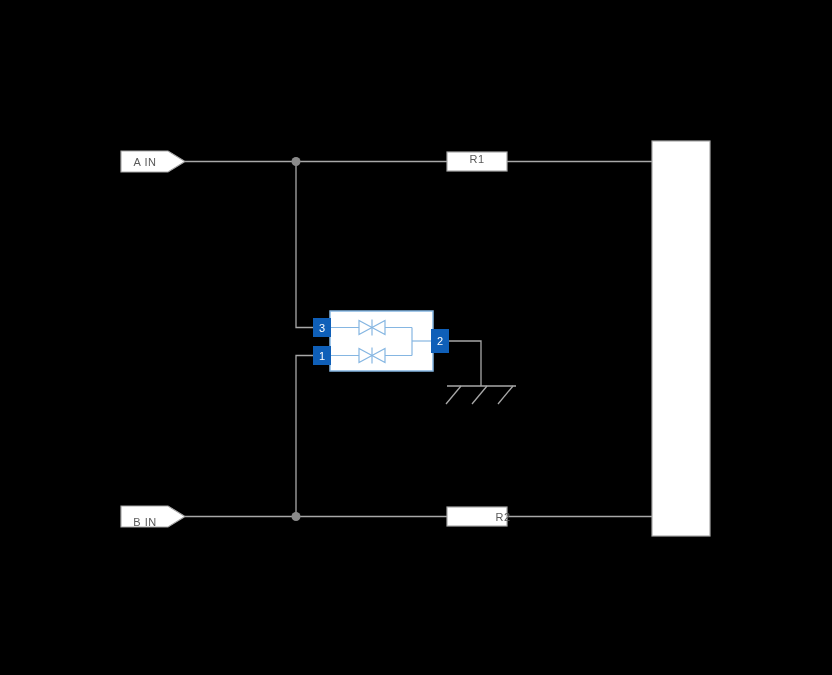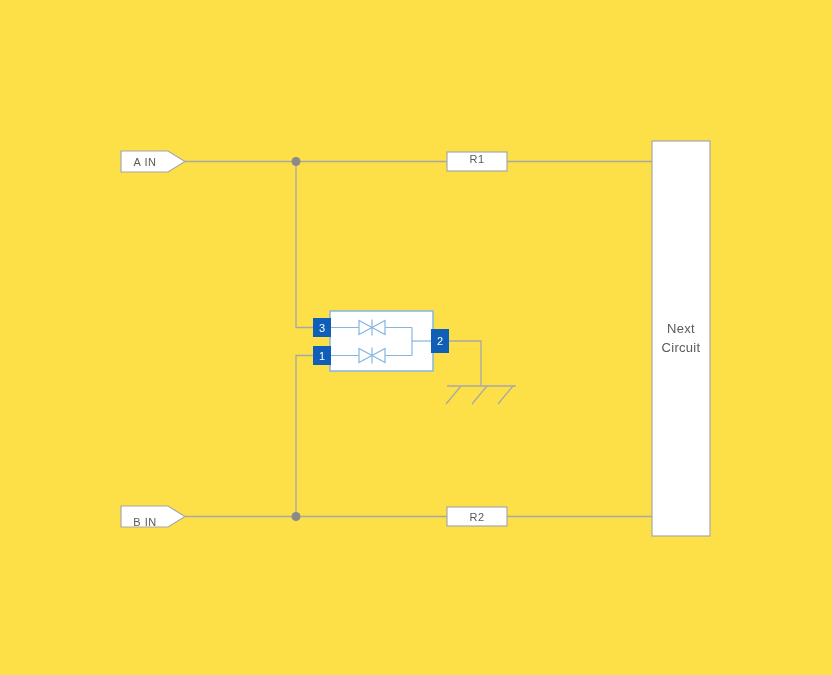--- a/index.html
+++ b/index.html
@@ -5,42 +5,42 @@
   html, body {
     margin: 0;
     padding: 0;
     background: #ffffff;
     font-family: "Liberation Sans", sans-serif;
   }
   .canvas {
     position: relative;
     width: 832px;
     height: 675px;
-    background: #fde047;
+    background: #000000;
     overflow: hidden;
   }
   .canvas svg.wiring {
     position: absolute;
     left: 0;
     top: 0;
   }
   .label {
     position: absolute;
     color: #5a5a5a;
     font-size: 11px;
     display: flex;
     align-items: center;
     justify-content: center;
     letter-spacing: 0.5px;
     pointer-events: none;
   }
   .label.a-in   { left: 119px; top: 151px; width: 52px; height: 21px; }
   .label.b-in   { left: 119px; top: 506px; width: 52px; height: 32px; }
   .label.r1     { left: 447px; top: 152px; width: 60px; height: 14px; }
-  .label.r2     { left: 447px; top: 507px; width: 60px; height: 19px; }
+  .label.r2     { left: 473px; top: 507px; width: 60px; height: 19px; }
   .next-circuit {
     position: absolute;
     left: 652px; top: 141px; width: 58px; height: 395px;
     display: flex;
     flex-direction: column;
     align-items: center;
     justify-content: center;
     color: #5a5a5a;
     font-size: 13px;
     line-height: 1.4;
@@ -120,23 +120,19 @@
       <polygon points="385,348.5 385,362.5 372,355.5"></polygon>
       <line x1="372" y1="347.5" x2="372" y2="363.5"></line>
     </g>
   </svg>
 
   <div class="label a-in">A IN</div>
   <div class="label b-in">B IN</div>
   <div class="label r1">R1</div>
   <div class="label r2">R2</div>
 
-  <div class="next-circuit">
-    <span>Next</span>
-    <span>Circuit</span>
-  </div>
 
 
   <div class="pin pin3">3</div>
   <div class="pin pin1">1</div>
   <div class="pin pin2">2</div>
 
 </div>
 
 </body></html>

